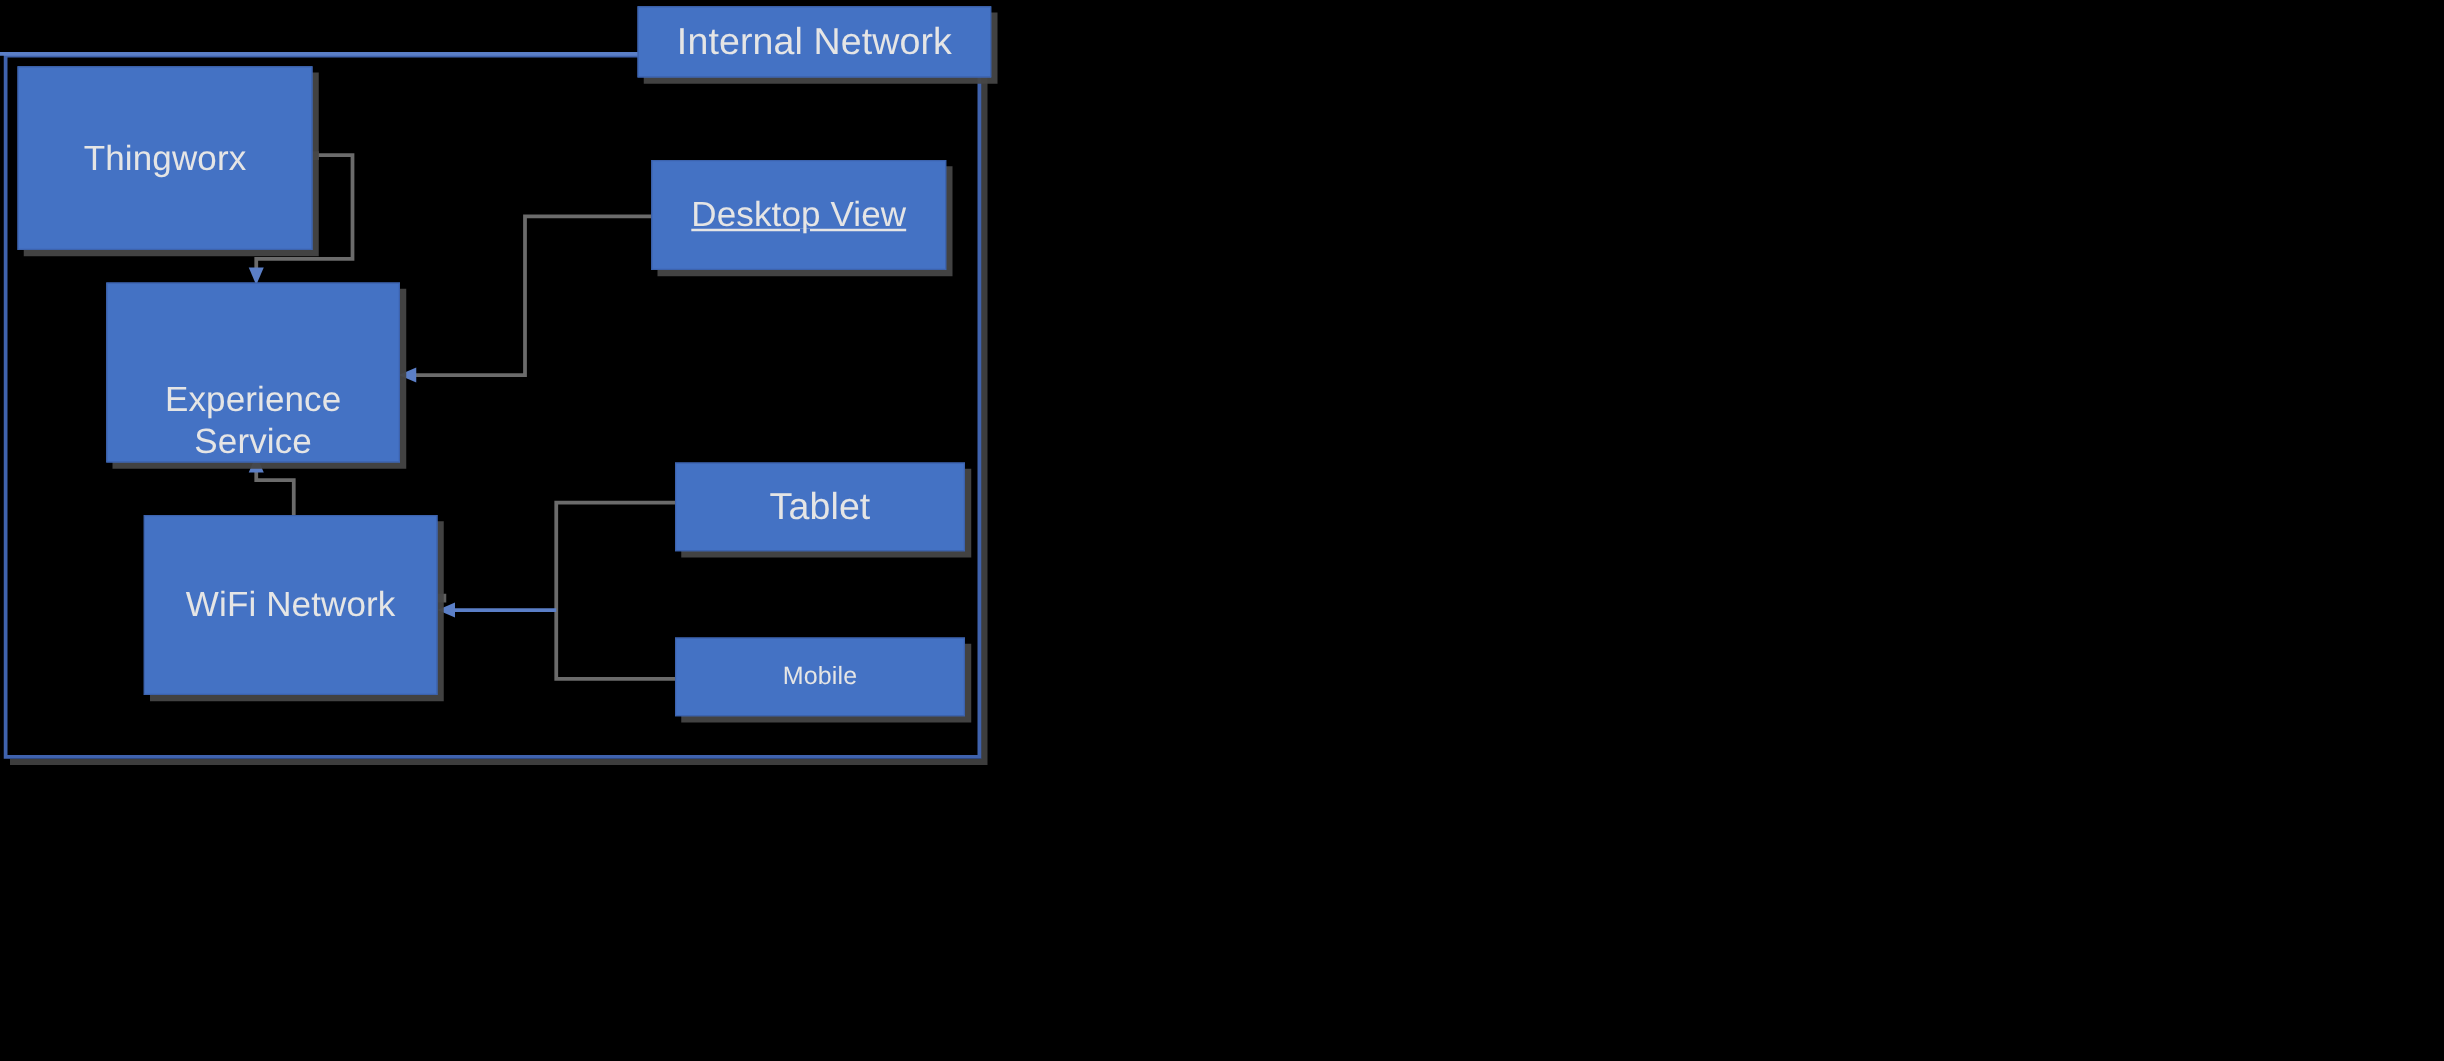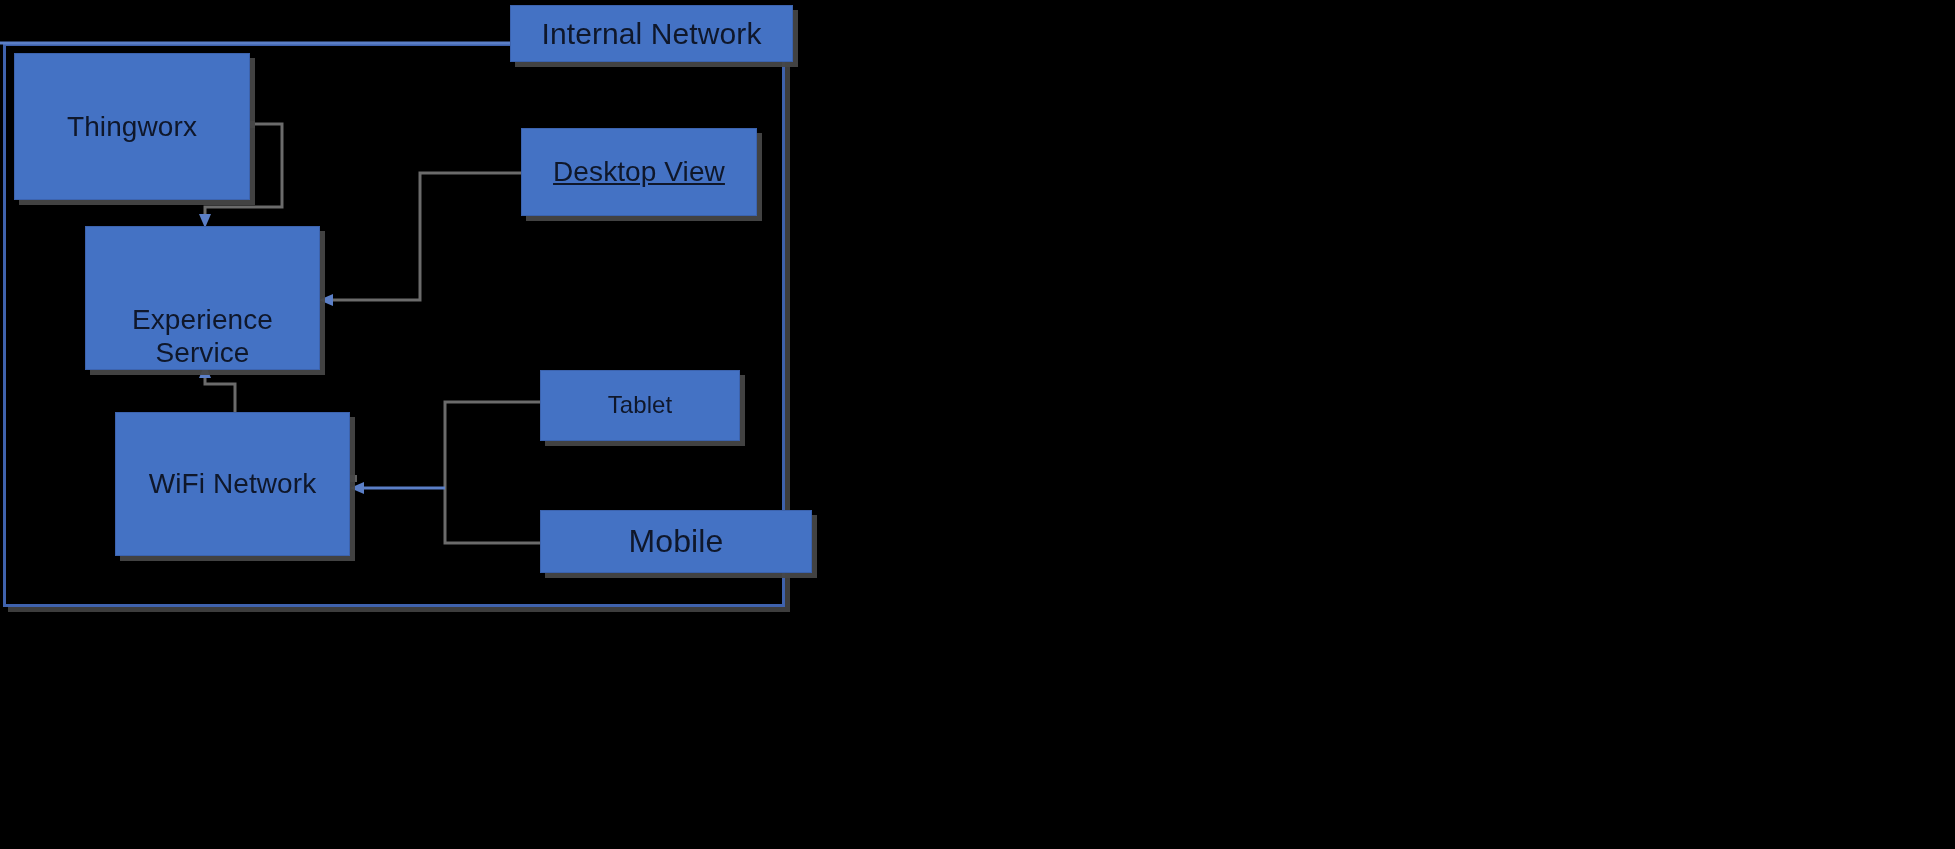--- a/index.html
+++ b/index.html
@@ -29,21 +29,21 @@
     background: transparent;
     box-shadow: 5px 5px 0 0 rgba(64,64,64,0.95);
   }
 
   
   .node {
     position: absolute;
     box-sizing: border-box;
     background: #4472C4;
     border: 1px solid #3c63ae;
-    color: #0f172a;
+    color: #e5e5e5;
     display: flex;
     align-items: center;
     justify-content: center;
     text-align: center;
     line-height: 1.18;
     letter-spacing: 0.1px;
     box-shadow: 5px 5px 0 0 rgba(70,70,70,0.95);
     z-index: 5;
     user-select: none;
   }
@@ -114,25 +114,25 @@
 
   <div class="node" style="left:521px; top:128px; width:236px; height:88px; font-size:28px;text-decoration:underline;">
     <span class="label">Desktop View</span>
   </div>
 
   <div class="node" style="left:85px; top:226px; width:235px; height:144px; font-size:28px;align-items:flex-end;">
     <span class="label">Experience
 Service</span>
   </div>
 
-  <div class="node" style="left:540px; top:370px; width:200px; height:71px; font-size:24px;">
+  <div class="node" style="left:540px; top:370px; width:232px; height:71px; font-size:30px;">
     <span class="label">Tablet</span>
   </div>
 
   <div class="node" style="left:115px; top:412px; width:235px; height:144px; font-size:28px;">
     <span class="label">WiFi Network</span>
   </div>
 
-  <div class="node" style="left:540px; top:510px; width:272px; height:63px; font-size:32px;">
+  <div class="node" style="left:540px; top:510px; width:232px; height:63px; font-size:20px;">
     <span class="label">Mobile</span>
   </div>
 
 </div>
 
 </body></html>

